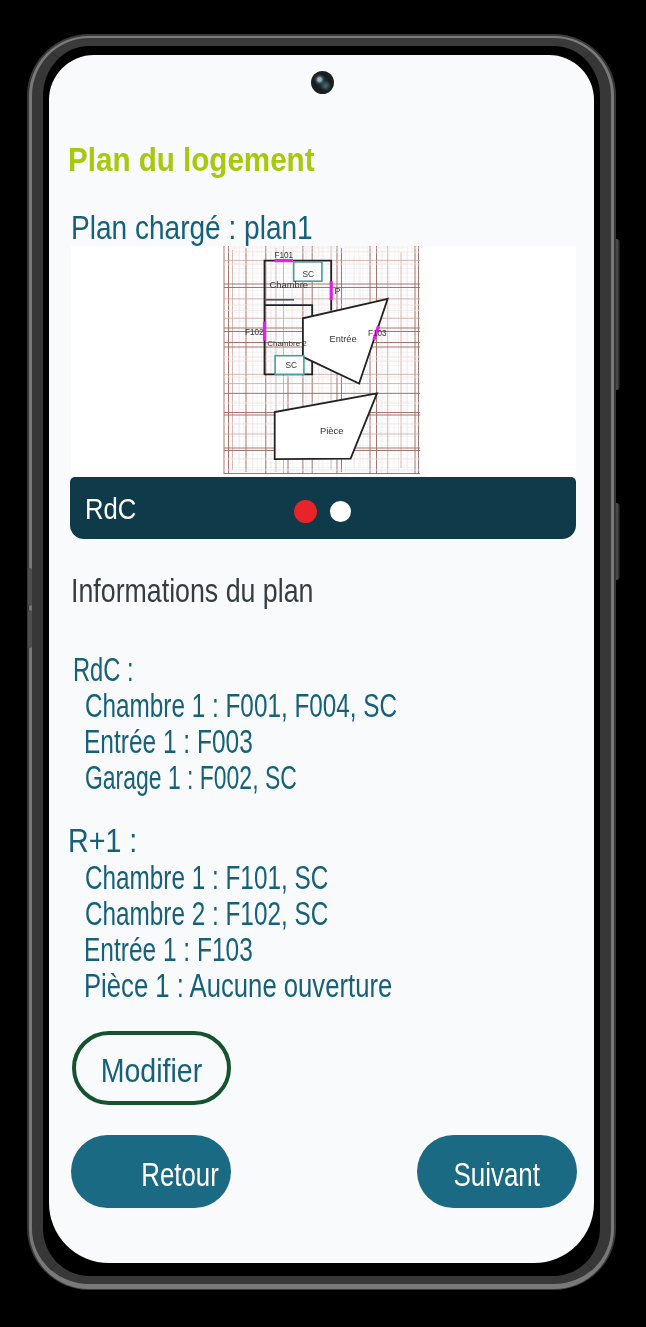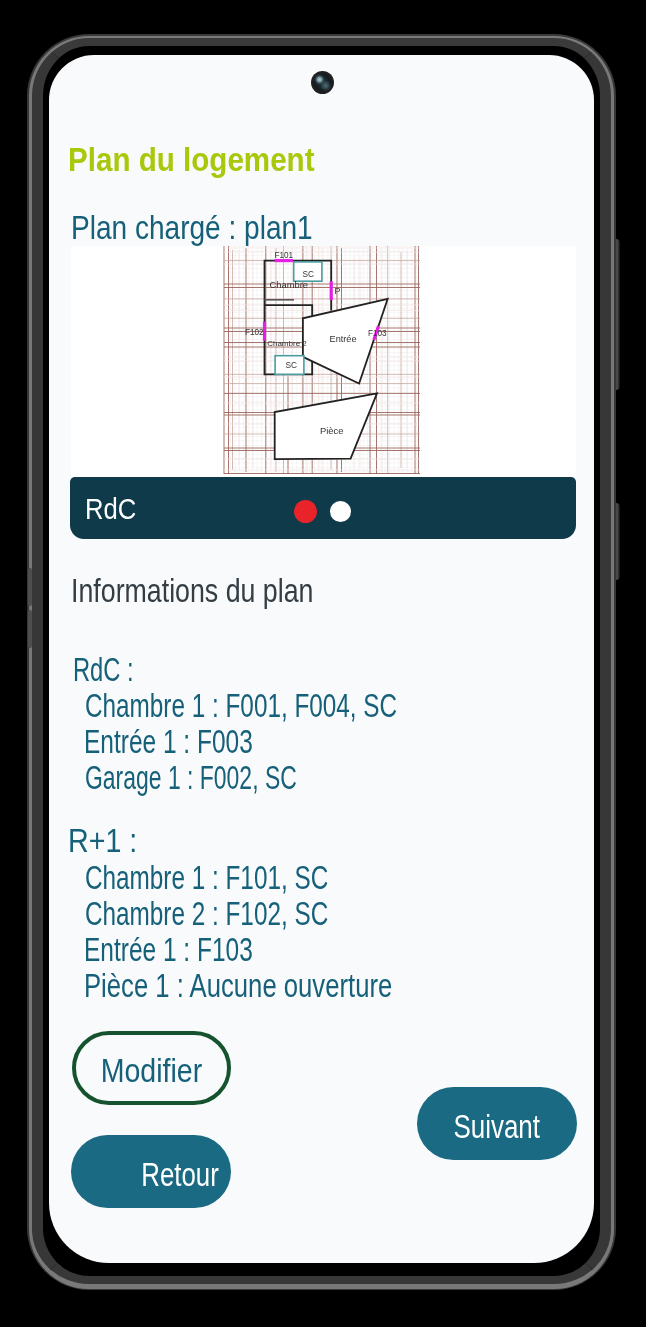--- a/index.html
+++ b/index.html
@@ -181,15 +181,15 @@
 <span class="t" style="left:84px;top:968.2px;color:#16607a;transform:scaleX(0.755)">Pièce 1 : Aucune ouverture</span>
 
 <div class="abs" style="left:72px;top:1031px;width:158.5px;height:74px;border-radius:37px;border:4px solid #14532d;background:#f8fafb;display:flex;align-items:center;justify-content:center">
 <span style="font-size:34px;line-height:34px;color:#16607a;transform:scaleX(0.84);white-space:nowrap;padding-top:3px">Modifier</span>
 </div>
 
 <div class="abs" style="left:71px;top:1135px;width:160px;height:73px;border-radius:37px;background:#1a6a83;display:flex;align-items:center;justify-content:flex-end">
 <span style="font-size:34px;line-height:34px;color:#fff;transform:scaleX(0.76);white-space:nowrap;padding-top:5px">Retour</span>
 </div>
 
-<div class="abs" style="left:417px;top:1087px;width:159.5px;height:73px;border-radius:37px;background:#1a6a83;display:flex;align-items:center;justify-content:center">
+<div class="abs" style="left:417px;top:1135px;width:159.5px;height:73px;border-radius:37px;background:#1a6a83;display:flex;align-items:center;justify-content:center">
 <span style="font-size:34px;line-height:34px;color:#fff;transform:scaleX(0.764);white-space:nowrap;padding-top:5px">Suivant</span>
 </div>
 
 </body></html>

